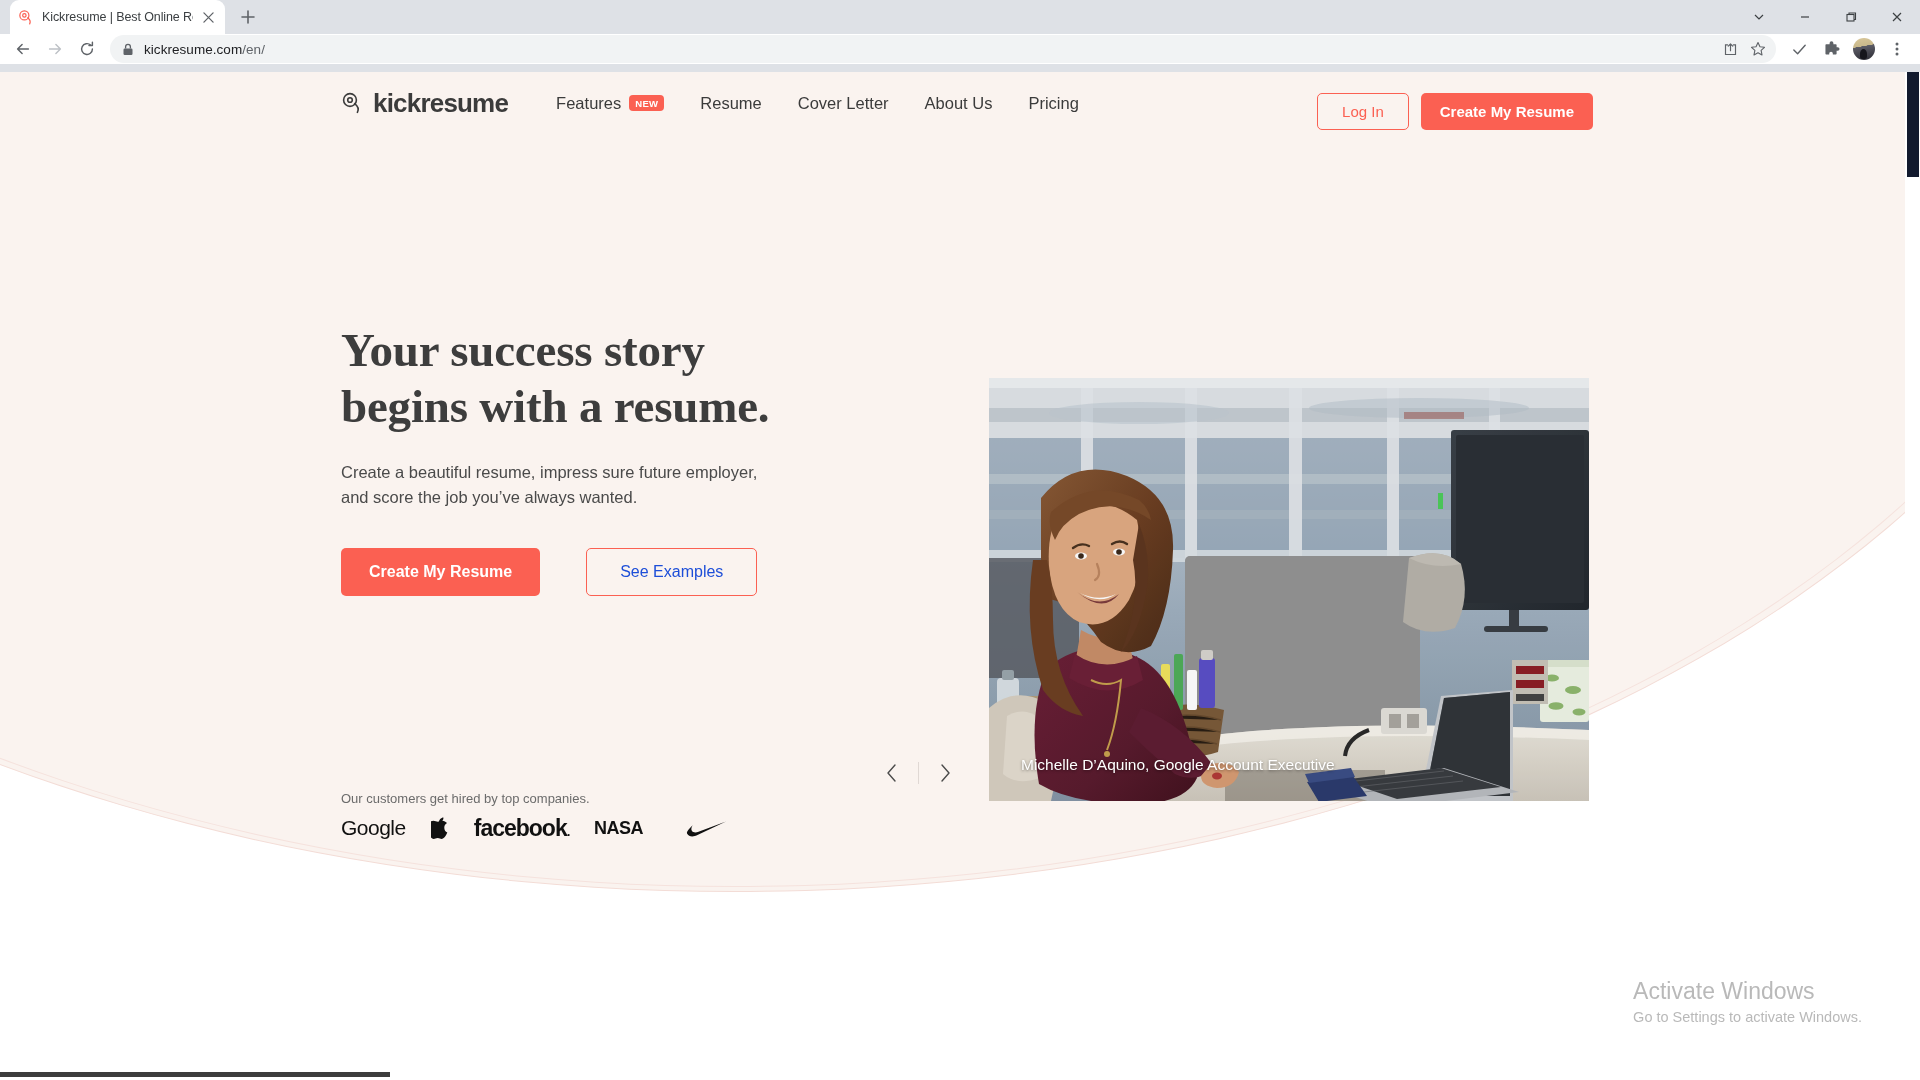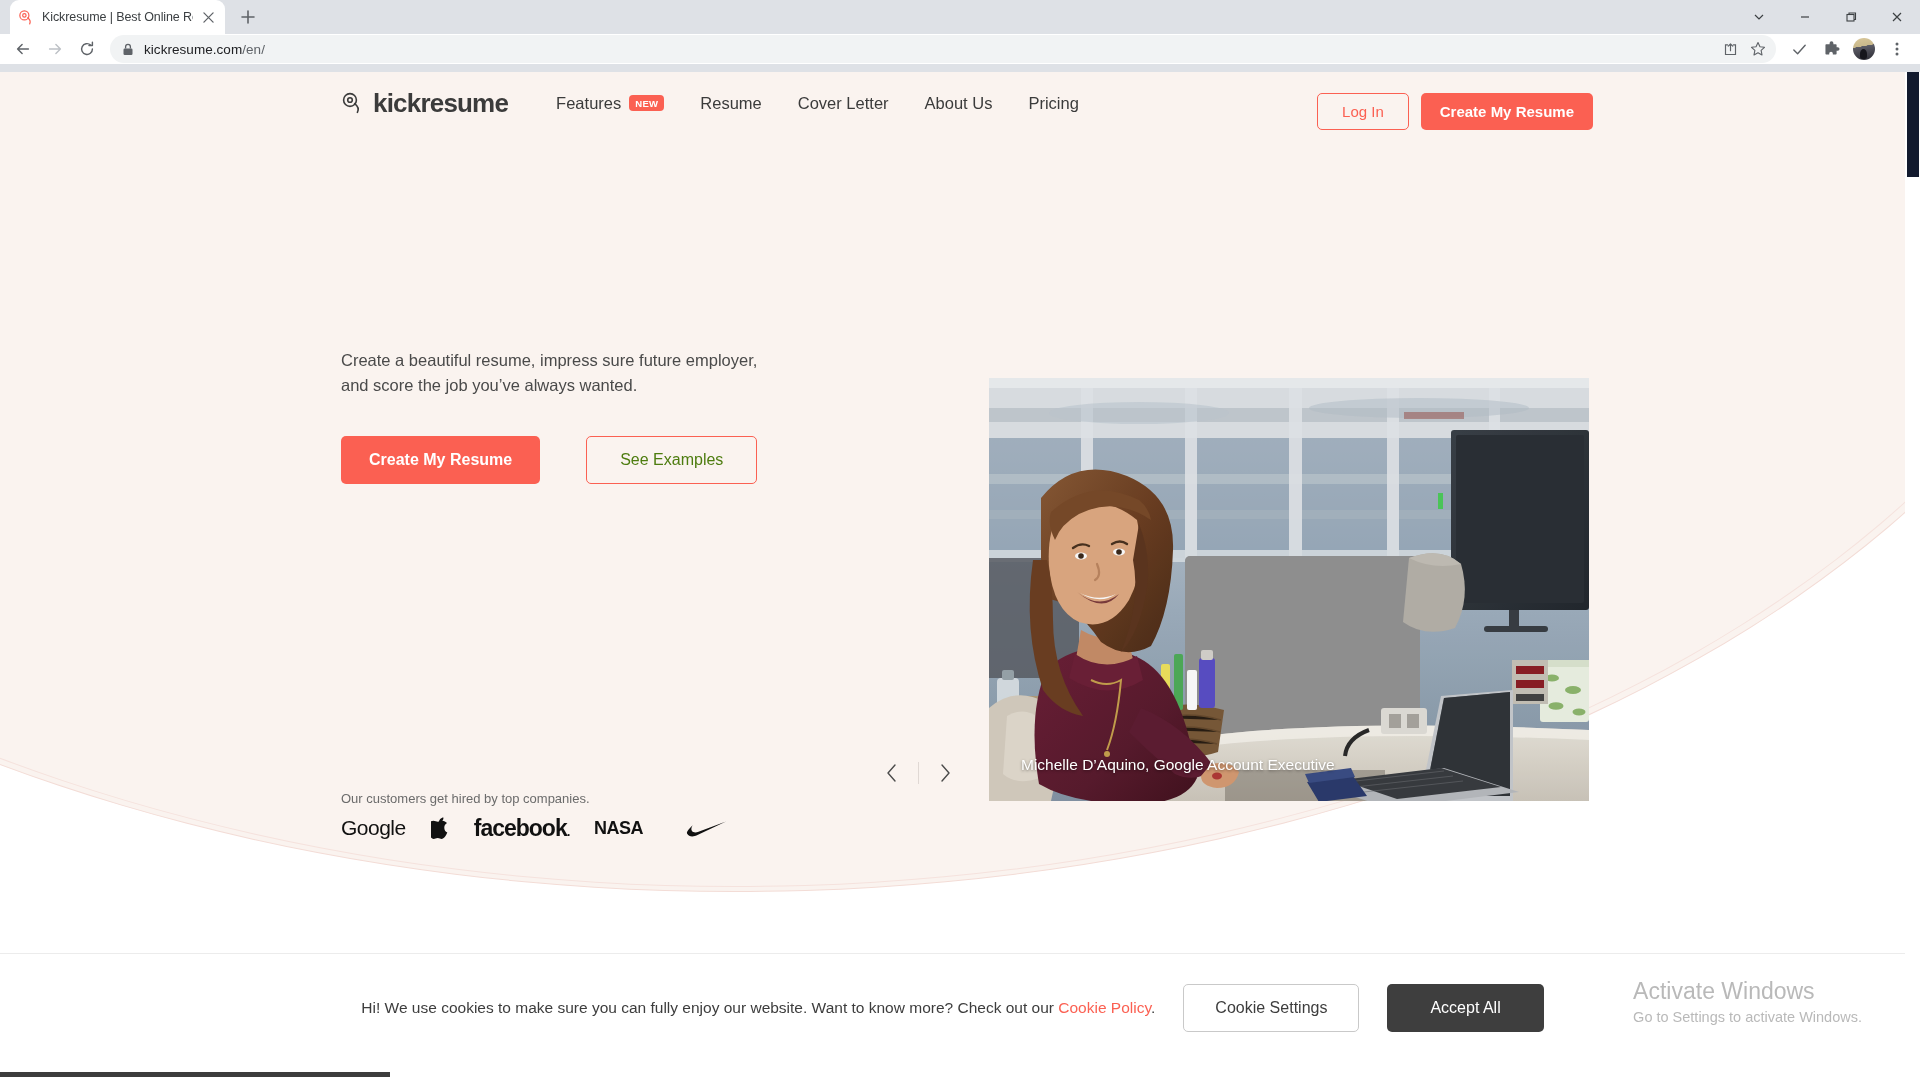--- a/index.html
+++ b/index.html
@@ -136,21 +136,21 @@
   }
   #hero-sub {
     margin-top:26px; font-size:16.5px; line-height:25px; color:#4a4a4a; max-width:440px;
   }
   #hero-ctas { margin-top:38px; display:flex; gap:46px; }
   #btn-create-hero {
     background:#fb6052; color:#ffffff; border:none; font-weight:bold;
     font-size:16px; padding:15px 28px; border-radius:5px; white-space:nowrap;
   }
   #btn-examples {
-    background:transparent; color:#4d7c0f; border:1px solid #fb6052;
+    background:transparent; color:#1d4ed8; border:1px solid #fb6052;
     font-size:16px; padding:12px 33px; border-radius:5px; white-space:nowrap;text-align:center;
   }
 
   #customers { position:absolute; left:341px; top:712px; width:420px;margin-top:7px; }
   #customers-label { font-size:13px; color:#6b6b6b; }
   #logo-row { margin-top:9px; display:flex; align-items:center; gap:25px; height:26px; }
 
   
   #carousel-nav { position:absolute; left:880px; top:688px; display:flex; align-items:center; gap:14px; }
   .car-arrow { width:24px; height:26px; display:flex; align-items:center; justify-content:center; color:#4a4a4a; font-size:19px; }
@@ -333,20 +333,24 @@
         <a class="navlink">About Us</a>
         <a class="navlink">Pricing</a>
 
         <div id="nav-right">
           <button id="btn-login">Log In</button>
           <button id="btn-create-nav">Create My Resume</button>
         </div>
       </div>
 
       <div id="hero-left">
+        <h1 id="hero-title">
+          <span>Your success story</span><br>
+          <span>begins with a resume.</span>
+        </h1>
         <p id="hero-sub">
           <span>Create a beautiful resume, impress sure future employer,</span><br>
           <span>and score the job you’ve always wanted.</span>
         </p>
         <div id="hero-ctas">
           <button id="btn-create-hero">Create My Resume</button>
           <button id="btn-examples">See Examples</button>
         </div>
       </div>
 
@@ -542,25 +546,20 @@
 
             <path d="M222 386 q20 -4 28 8 q-4 16 -22 16 q-16 -2 -16 -12 Z" fill="#d79c74"></path>
             <ellipse cx="228" cy="398" rx="5" ry="3.4" fill="#b23a36"></ellipse>
           </g>
 
           <rect x="0" y="0" width="600" height="423" fill="#000" opacity="0.035"></rect>
         </svg>
         <div id="photo-caption">Michelle D’Aquino, Google Account Executive</div>
       </div>
 
-      <div id="cookiebar">
-        <div id="cookie-text"><span>Hi! We use cookies to make sure you can fully enjoy our website. Want to know more? Check out our </span><a id="cookie-link">Cookie Policy</a><span>.</span></div>
-        <button id="btn-cookie-settings">Cookie Settings</button>
-        <button id="btn-accept-all">Accept All</button>
-      </div>
 
       <div id="bottom-strip"></div>
       <div id="bottom-bar-dark"></div>
 
       <div id="watermark">
         <div id="wm-title">Activate Windows</div>
         <div id="wm-sub">Go to Settings to activate Windows.</div>
       </div>
     </div>
 

